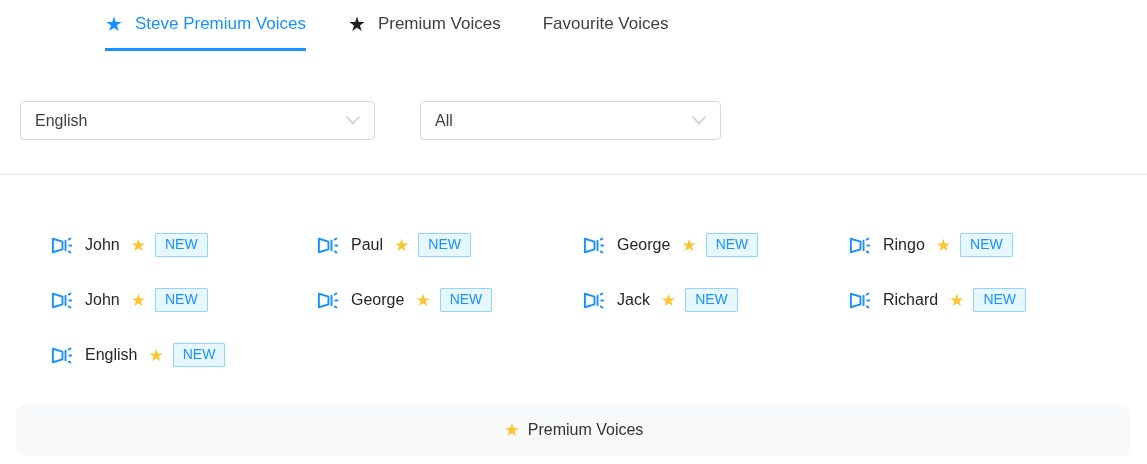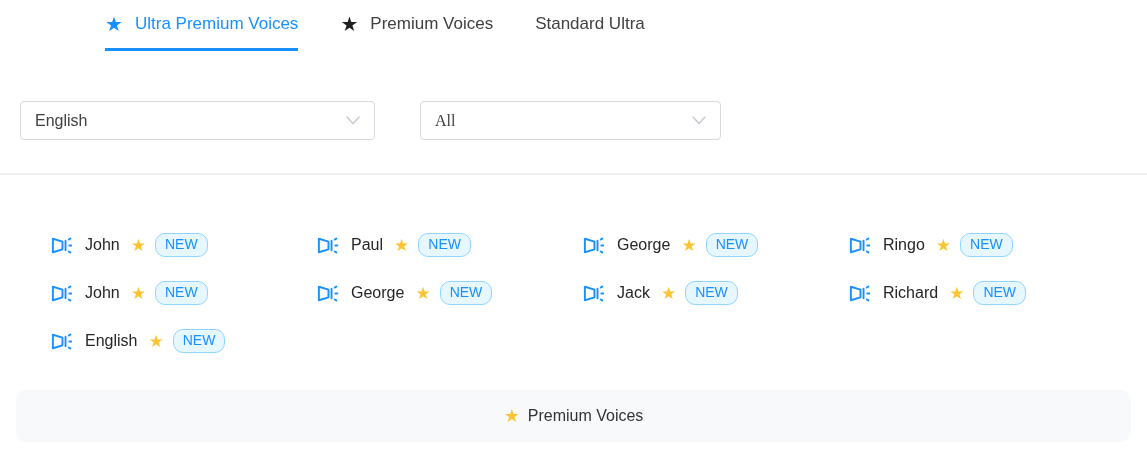--- a/index.html
+++ b/index.html
@@ -16,57 +16,57 @@
   .tab.active .tab-star { color:#1890ff; }
   .tab:not(.active) .tab-star { color:#1f1f1f; }
 
   
   .filters { display:flex; gap:45px; padding:50px 0 0 20px; }
   .select { height:39px; border:1px solid #d9d9d9; border-radius:4px;
             display:flex; align-items:center; justify-content:space-between;
             padding:0 14px; font-size:16px; color:#404040; cursor:pointer;
             background:#fff; }
   .select.lang { width:355px; }
-  .select.cat  { width:301px;font-family:Liberation Serif, serif; }
+  .select.cat  { width:301px; }
 
   
   .separator { margin-top:33px; border-top:2px solid #f0f0f0; }
 
   
   .voice-grid { margin:57px 0 0 50px; width:1064px; display:grid;
-                grid-template-columns:repeat(4,1fr); row-gap:22px; }
+                grid-template-columns:repeat(4,1fr); row-gap:29px; }
   .voice { display:flex; align-items:center; gap:9px; height:26px; cursor:pointer; }
   .voice .name { font-size:16px; color:#262626; margin-left:3px; }
   .voice .star { color:#fbc531; font-size:17px; line-height:17px; margin-left:2px; }
   .badge { background:#e6f7ff; border:1px solid #91d5ff; color:#1890ff;
-           border-radius:10px; font-size:14px; padding:2px 9px 3px; line-height:17px; }
+           border-radius:1px; font-size:14px; padding:2px 9px 3px; line-height:17px; }
   .voice:nth-child(n+9) ~ .voice { display:none; }
 
   
   .legend { margin:36px 16px 0; height:52px; background:#f8f9fa; border-radius:10px;
             display:flex; align-items:center; justify-content:center; gap:260px; }
   .legend-item { display:flex; align-items:center; gap:8px; font-size:16px; color:#333; }
   .legend-star { color:#fbc531; font-size:18px; line-height:18px; }
 
   svg { display:block; }
 </style>
 </head>
 <body>
 
 <div class="tabs">
   <div class="tab active">
     <span class="tab-star">★</span>
-    <span>Ultra Premium Voices</span>
+    <span>Steve Premium Voices</span>
   </div>
   <div class="tab">
     <span class="tab-star">★</span>
     <span>Premium Voices</span>
   </div>
   <div class="tab">
-    <span>Standard Ultra</span>
+    <span>Favourite Voices</span>
   </div>
 </div>
 
 <div class="filters">
   <div class="select lang">
     <span>English</span>
     <span>
       <svg width="14" height="9" viewBox="0 0 14 9" fill="none" stroke="#c9ced6" stroke-width="1.6" stroke-linecap="round">
           <polyline points="1,1 7,7.5 13,1"></polyline>
         </svg>

